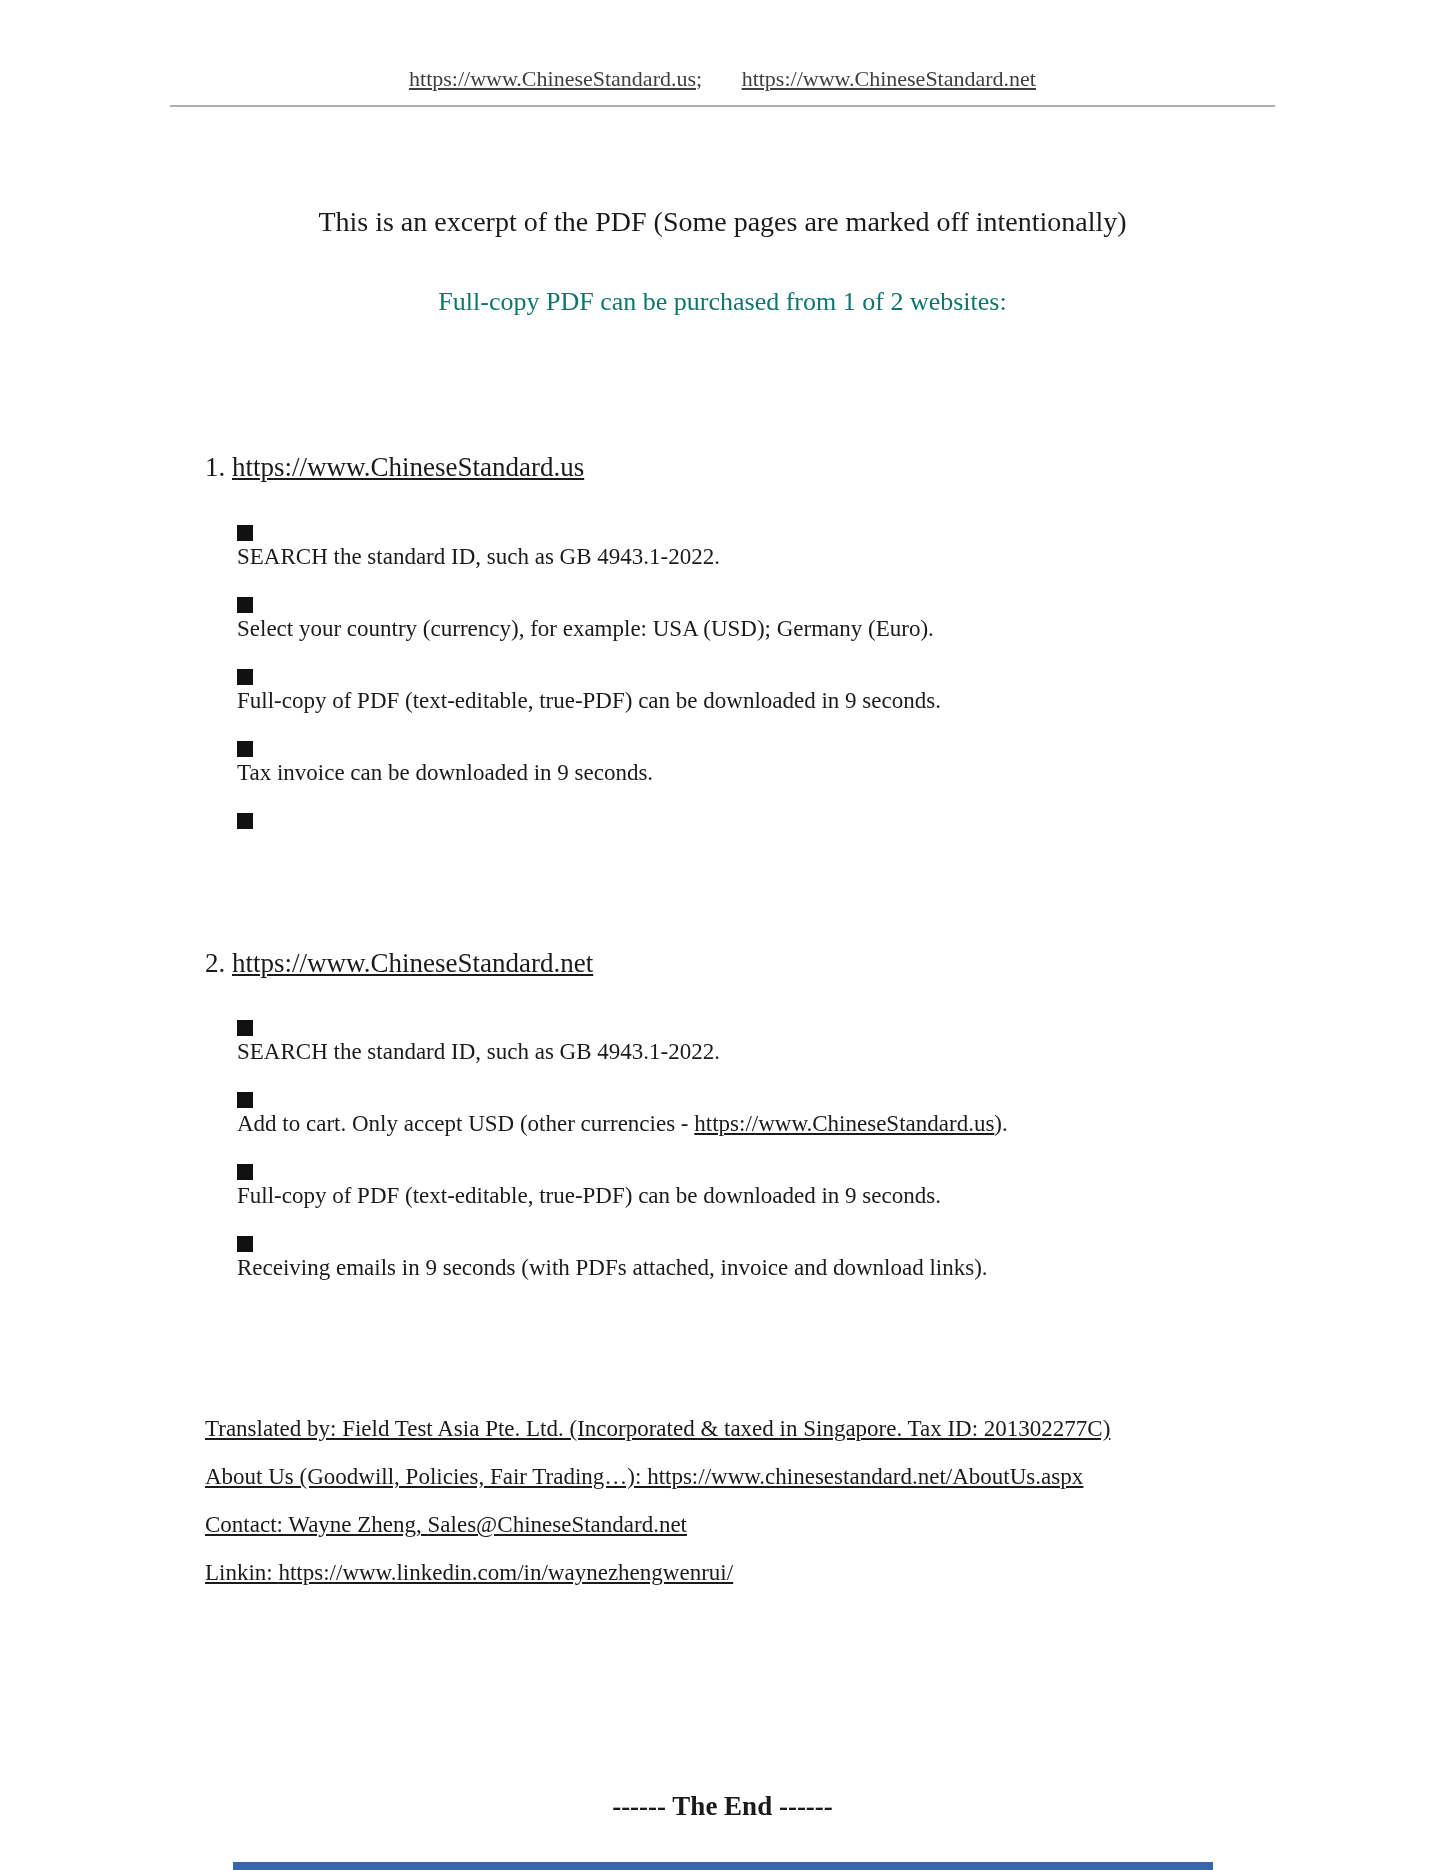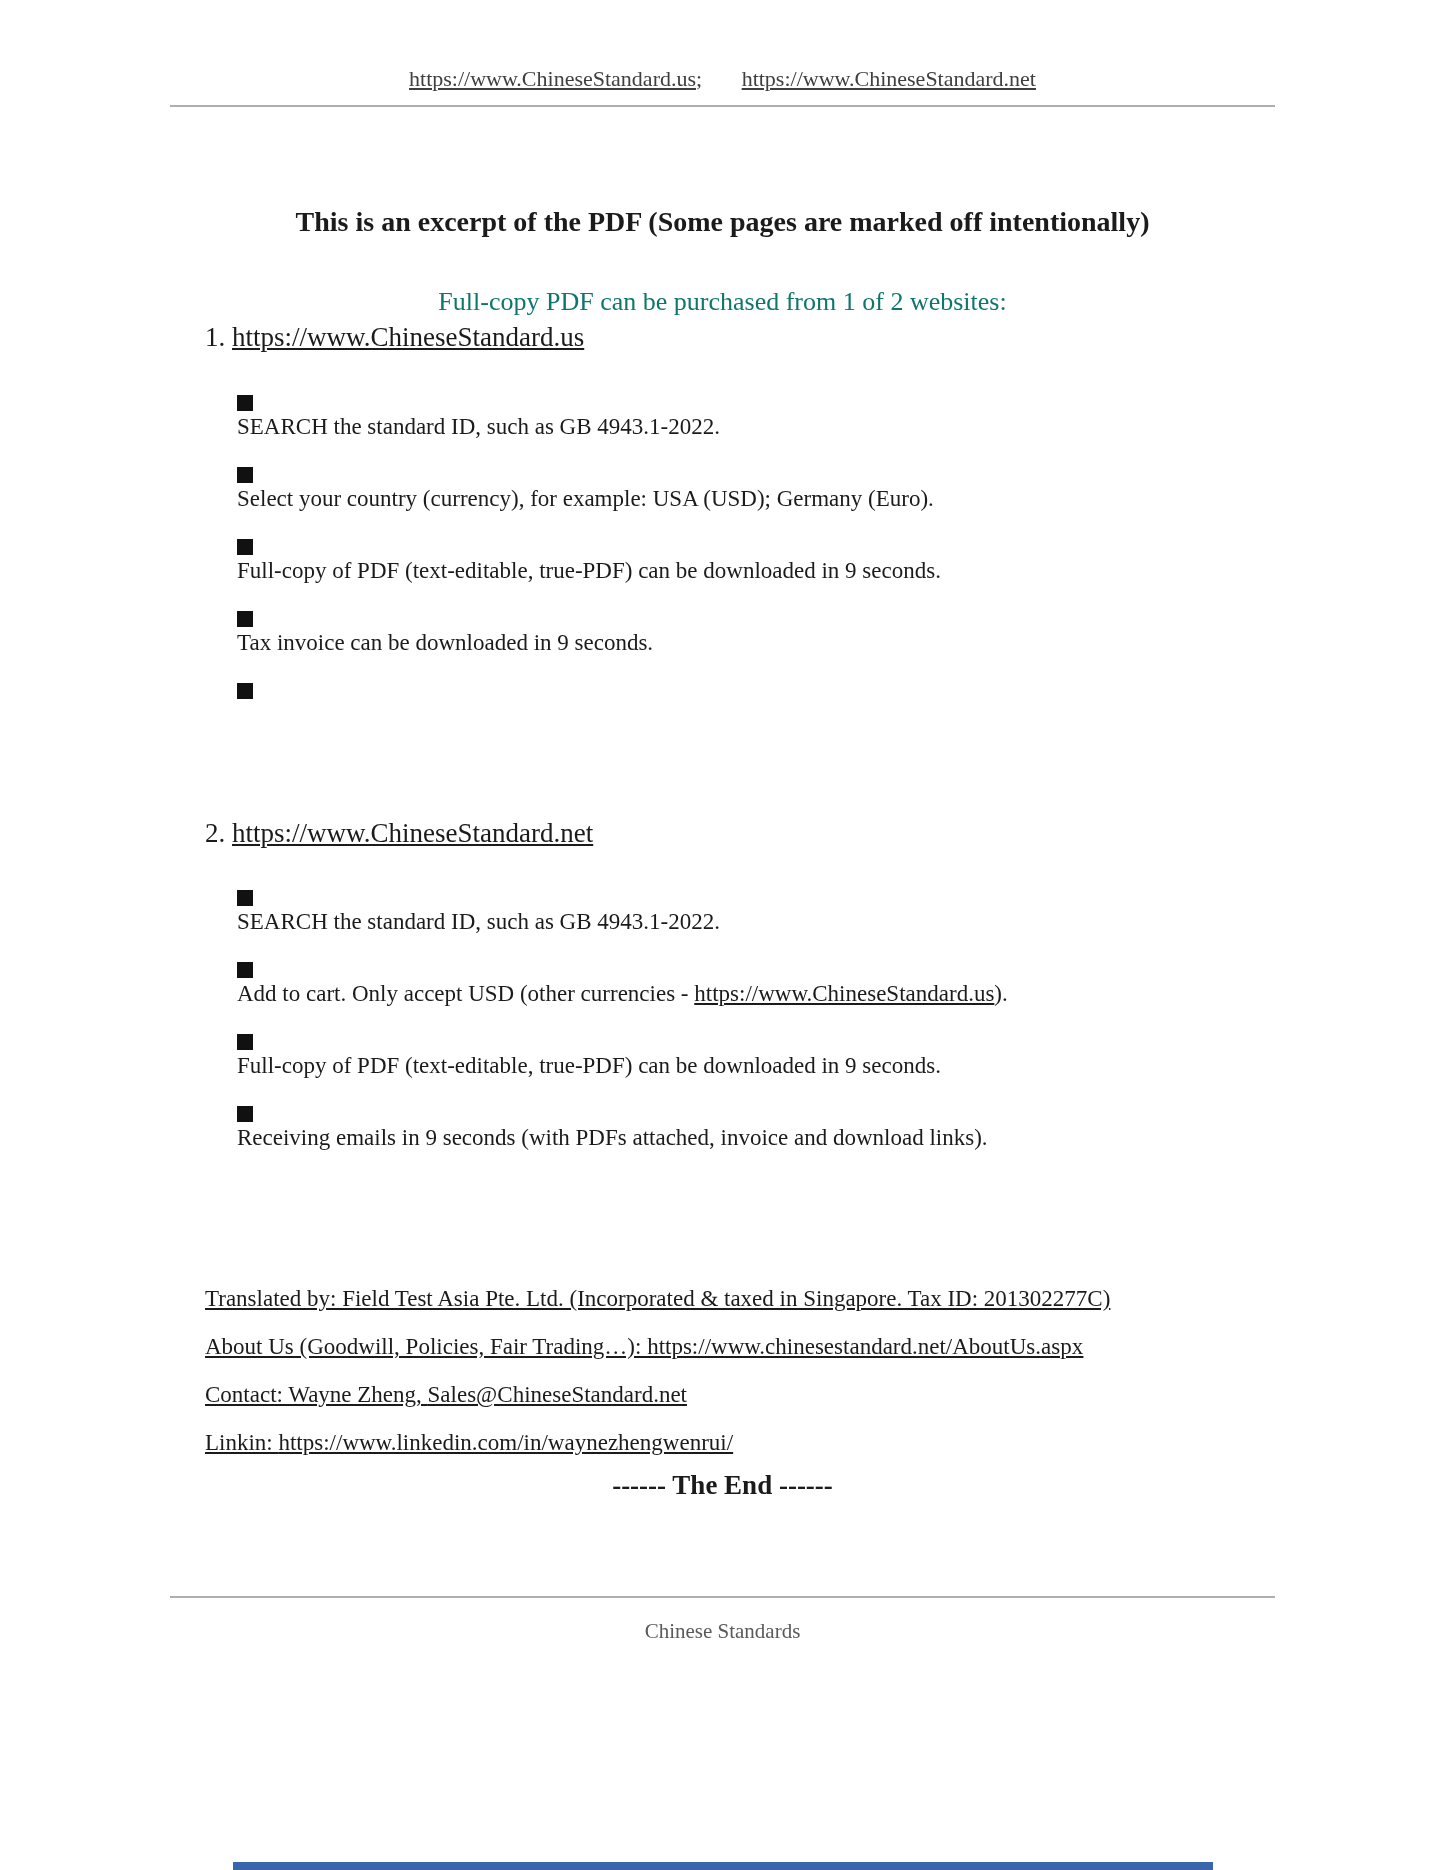--- a/index.html
+++ b/index.html
@@ -19,37 +19,37 @@
     color:#3f3f3f;
   }
   .header-links a{color:#3f3f3f;}
   .header-links .sep{text-decoration:none;}
   .link-net-gap{margin-left:34px;}
   .rule{height:2px;background:#aeaeae;width:1105px;margin:0 auto;}
   .rule-top{margin-top:10px;}
   .doc-title{
     margin-top:97px;
     text-align:center;
-    font-weight:bold;
+    font-weight:normal;
     font-size:28px;line-height:36px;
     white-space:nowrap;
   }
   .doc-subtitle{
     margin-top:45px;
     text-align:center;
     font-size:26px;line-height:34px;
     color:#0f766e;
     white-space:nowrap;
   }
   .section-heading{
     margin:0 0 0 205px;
     font-size:27px;line-height:36px;
     white-space:nowrap;
   }
-  .section-1 .section-heading{}
+  .section-1 .section-heading{margin-top:130px;}
   .section-2 .section-heading{margin-top:116px;}
   ul.bullets{
     list-style:none;
     margin:0;padding:0 0 0 237px;
   }
   .section-1 ul.bullets{margin-top:32px;}
   .section-2 ul.bullets{margin-top:31px;}
   ul.bullets li{
     display:flex;
     font-size:23px;line-height:32px;
@@ -62,20 +62,21 @@
     width:16px;height:16px;
     background:#111111;
     margin:8px 29px 0 0;
   }
   .info{
     margin:121px 0 0 205px;
     font-size:23px;line-height:48px;text-decoration:underline;
   }
   .info .info-line{white-space:nowrap;}
   .end-marker{
+    margin-top:191px;
     text-align:center;
     font-weight:bold;
     font-size:27px;line-height:36px;
   }
   .rule-bottom{margin-top:93px;}
   .footer-text{
     margin-top:18px;
     text-align:center;
     font-size:21px;line-height:30px;
     color:#5a5a5a;

